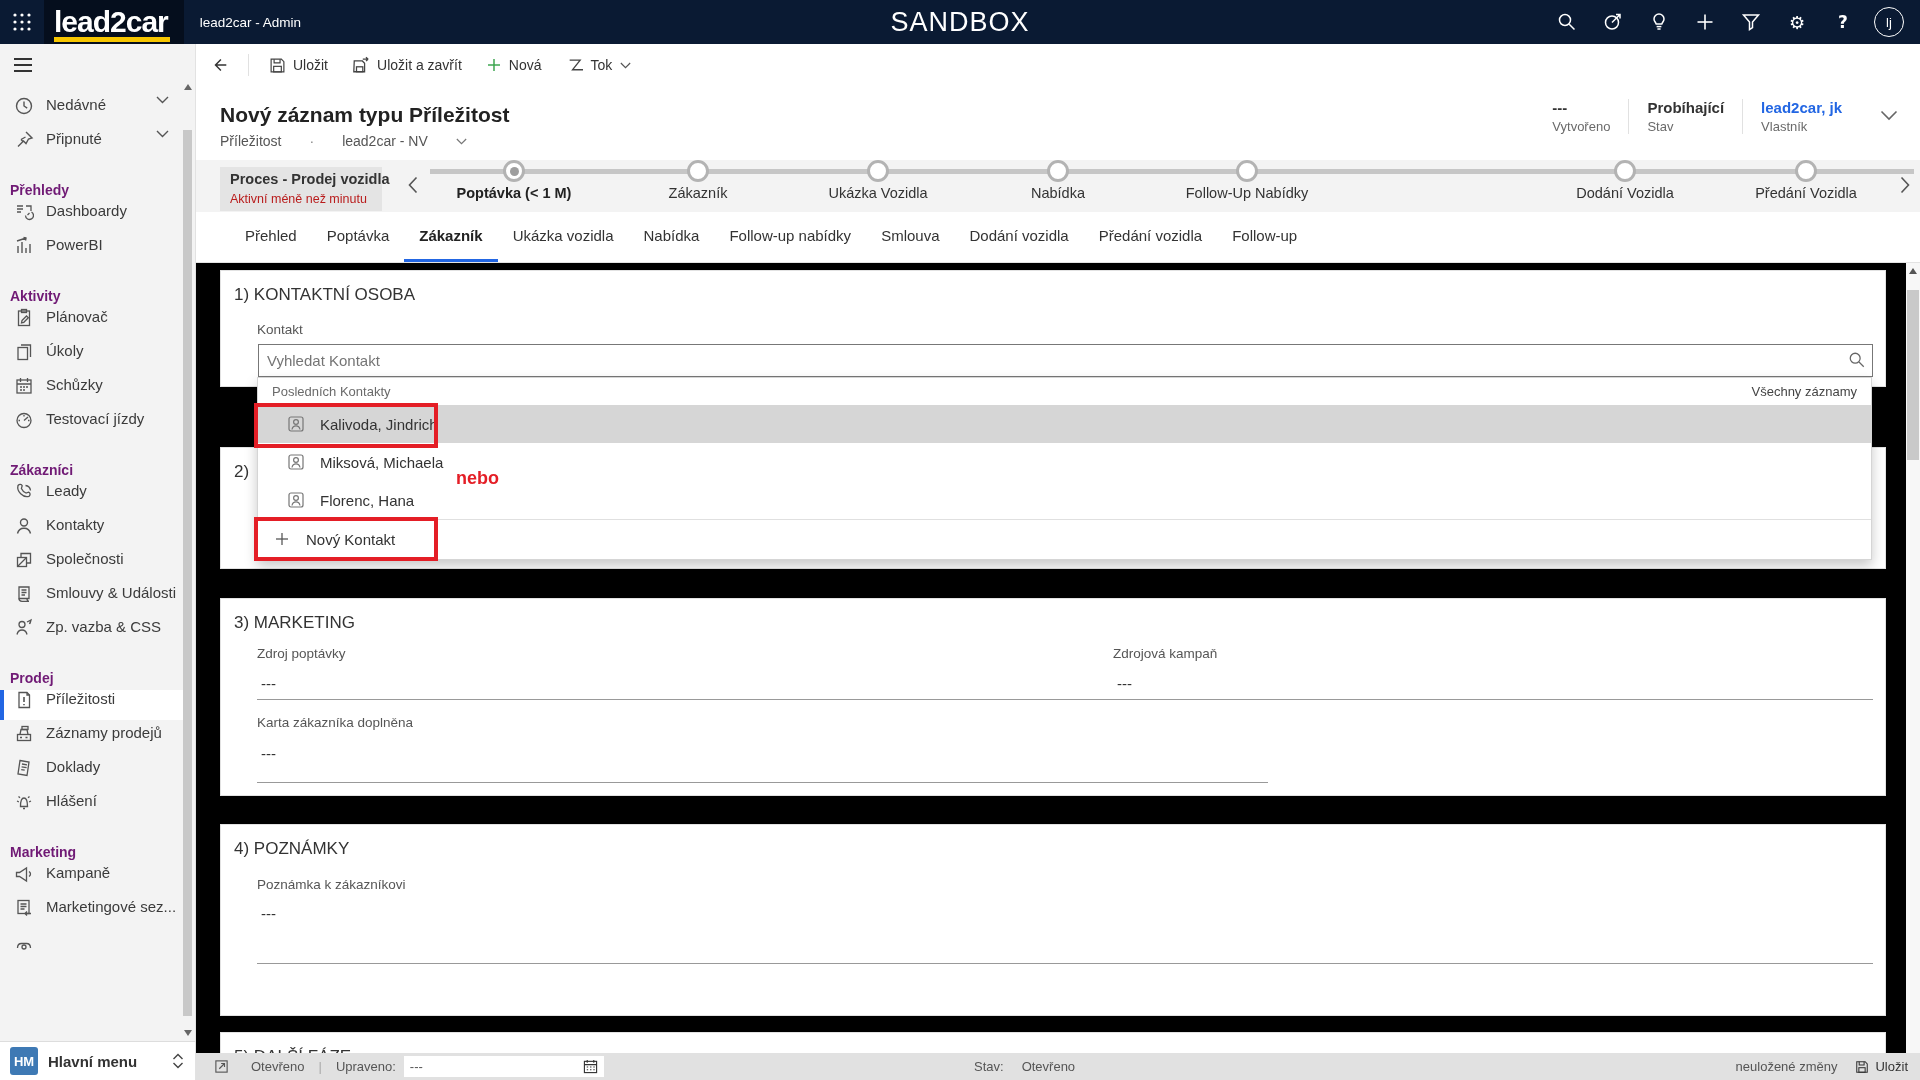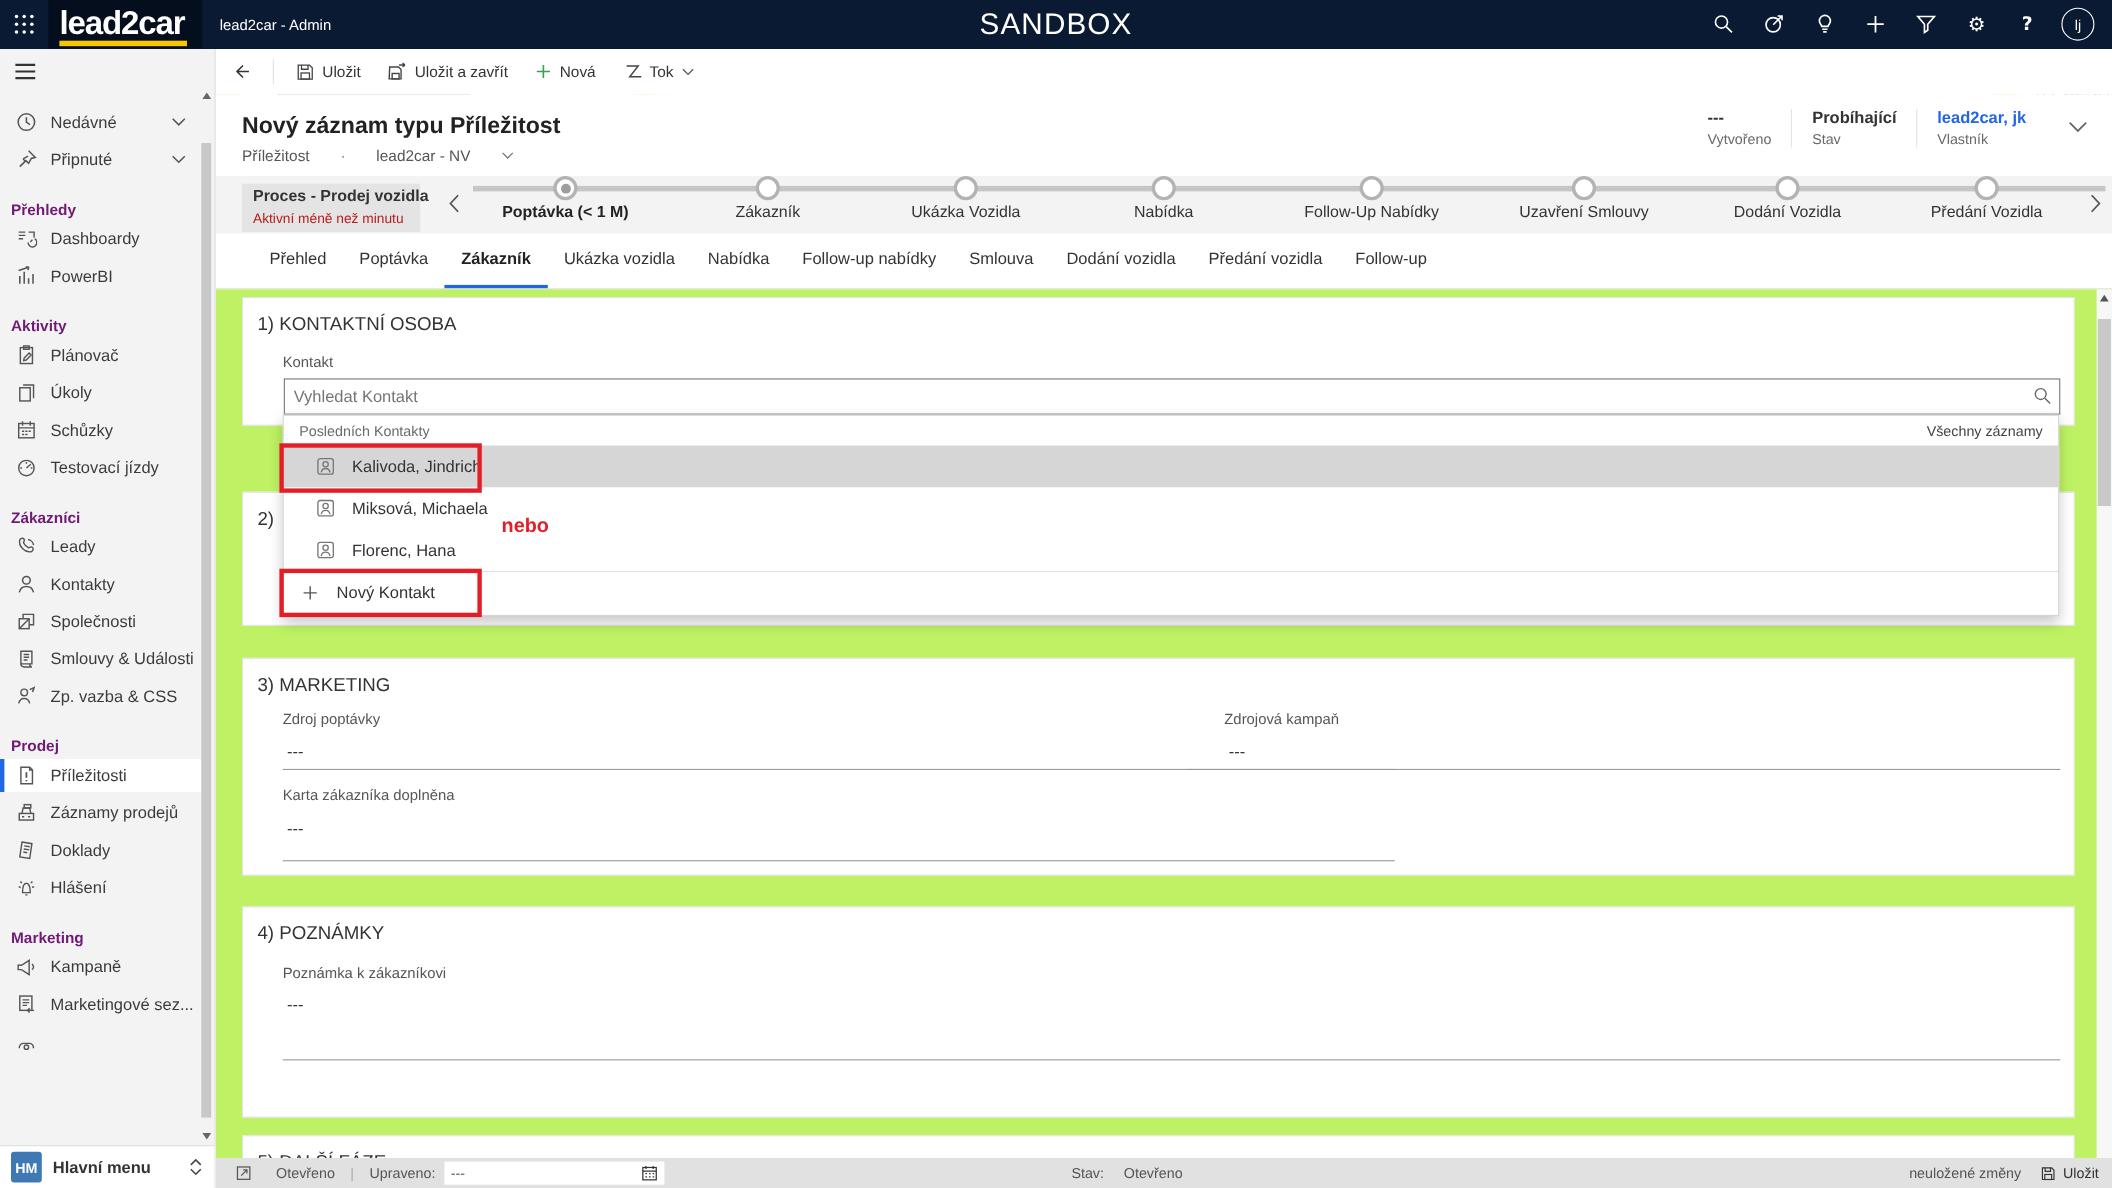--- a/index.html
+++ b/index.html
@@ -19,21 +19,21 @@
   .tb-icon { width:46px; height:44px; display:flex; align-items:center; justify-content:center; cursor:pointer; }
   .tb-glyph { font-family:"DejaVu Sans",sans-serif; font-size:18px; color:#fff; }
   .avatar { width:30px; height:30px; border:1.5px solid #fff; border-radius:50%;
     display:flex; align-items:center; justify-content:center; font-size:13px; }
 
   
   .sidebar { position:fixed; left:0; top:44px; bottom:0; width:196px; background:#f3f3f3;
     border-right:1px solid #e2e2e2; z-index:40; overflow:hidden; }
   .hamburger-row { height:42px; display:flex; align-items:center; padding-left:13px; }
   .nav-list { padding-top:6px; }
-  .nav-item { height:30px; margin-top:4px; display:flex; align-items:center; padding-left:14px; cursor:pointer; font-size:15px; color:#3b3b3b; margin-right:12px; }
+  .nav-item { height:30px; margin-top:4px; display:flex; padding-left:14px; cursor:pointer; font-size:15px; color:#3b3b3b; margin-right:12px; }
   .nav-item .icn { width:20px; height:20px; margin-right:12px; flex:0 0 20px; }
   .nav-item .chev { margin-left:auto; margin-right:14px; }
   .nav-header { margin:22px 0 4px 0; padding-left:10px; font-size:14px; font-weight:bold; color:#701a75; }
   .nav-item.selected { background:#fff; border-left:4px solid #2266e3; padding-left:10px; }
   .nav-item.clipped { margin-top:6px; }
   .main-menu { position:fixed; left:0; bottom:0; width:196px; height:39px; background:#ffffff;
     border-top:1px solid #ddd; border-right:1px solid #e2e2e2; display:flex; align-items:center; padding:0 10px; z-index:45; cursor:pointer; }
   .hm-badge { width:28px; height:28px; background:#3e79b4; border-radius:3px; color:#fff;
     font-weight:bold; font-size:13px; display:flex; align-items:center; justify-content:center; }
   .hm-label { margin-left:10px; font-weight:bold; font-size:15px; color:#333; }
@@ -80,21 +80,21 @@
   .bpf-stage.active .dot { display:block; }
   .bpf-label { margin-top:3px; font-size:14.5px; color:#333; white-space:nowrap; }
   .bpf-stage.active .bpf-label { font-weight:bold; color:#222; }
 
   
   .tabrow { height:51px; background:#fff; border-bottom:1px solid #e3e3e3; display:flex; align-items:stretch; padding-left:34px; }
   .tab { display:flex; align-items:center; padding:0 15px; font-size:15px; color:#333; cursor:pointer; border-bottom:3px solid transparent; }
   .tab.active { font-weight:bold; color:#222; border-bottom:3px solid #2266e3; }
 
   
-  .content { position:absolute; left:0; right:0; top:177px; bottom:0; background:#bef264; overflow:hidden;text-decoration:underline; }
+  .content { position:absolute; left:0; right:0; top:177px; bottom:0; background:#000000; overflow:hidden;text-decoration:underline; }
   .card { position:absolute; left:24px; width:1666px; background:#fff; border:1px solid #e2e2e2; }
   .sec-heading { font-size:17px; color:#333; margin:14px 0 0 13px; }
   .fld-label { font-size:13.5px; color:#565656; }
   .fld-value { font-size:15px; color:#333; }
   .fld-underline { border-bottom:1px solid #999; }
 
   .card1 { top:7px; height:117px; }
   .kontakt-label { position:absolute; left:36px; top:51px; }
   .lookup-wrap { position:absolute; left:37px; top:73px; width:1615px; height:33px; }
   .lookup-input { width:100%; height:100%; border:1px solid #777; background:#fff; padding:0 34px 0 8px;
@@ -580,24 +580,20 @@
       <div class="bpf-circle"></div>
       <div class="bpf-label">Ukázka Vozidla</div>
     </div>
     <div class="bpf-stage" style="left:752px;">
       <div class="bpf-circle"></div>
       <div class="bpf-label">Nabídka</div>
     </div>
     <div class="bpf-stage" style="left:941px;">
       <div class="bpf-circle"></div>
       <div class="bpf-label">Follow-Up Nabídky</div>
-    </div>
-    <div class="bpf-stage" style="left:1134px;">
-      <div class="bpf-circle"></div>
-      <div class="bpf-label">Uzavření Smlouvy</div>
     </div>
     <div class="bpf-stage" style="left:1319px;">
       <div class="bpf-circle"></div>
       <div class="bpf-label">Dodání Vozidla</div>
     </div>
     <div class="bpf-stage" style="left:1500px;">
       <div class="bpf-circle"></div>
       <div class="bpf-label">Předání Vozidla</div>
     </div>
     <div class="bpf-chev-right">

